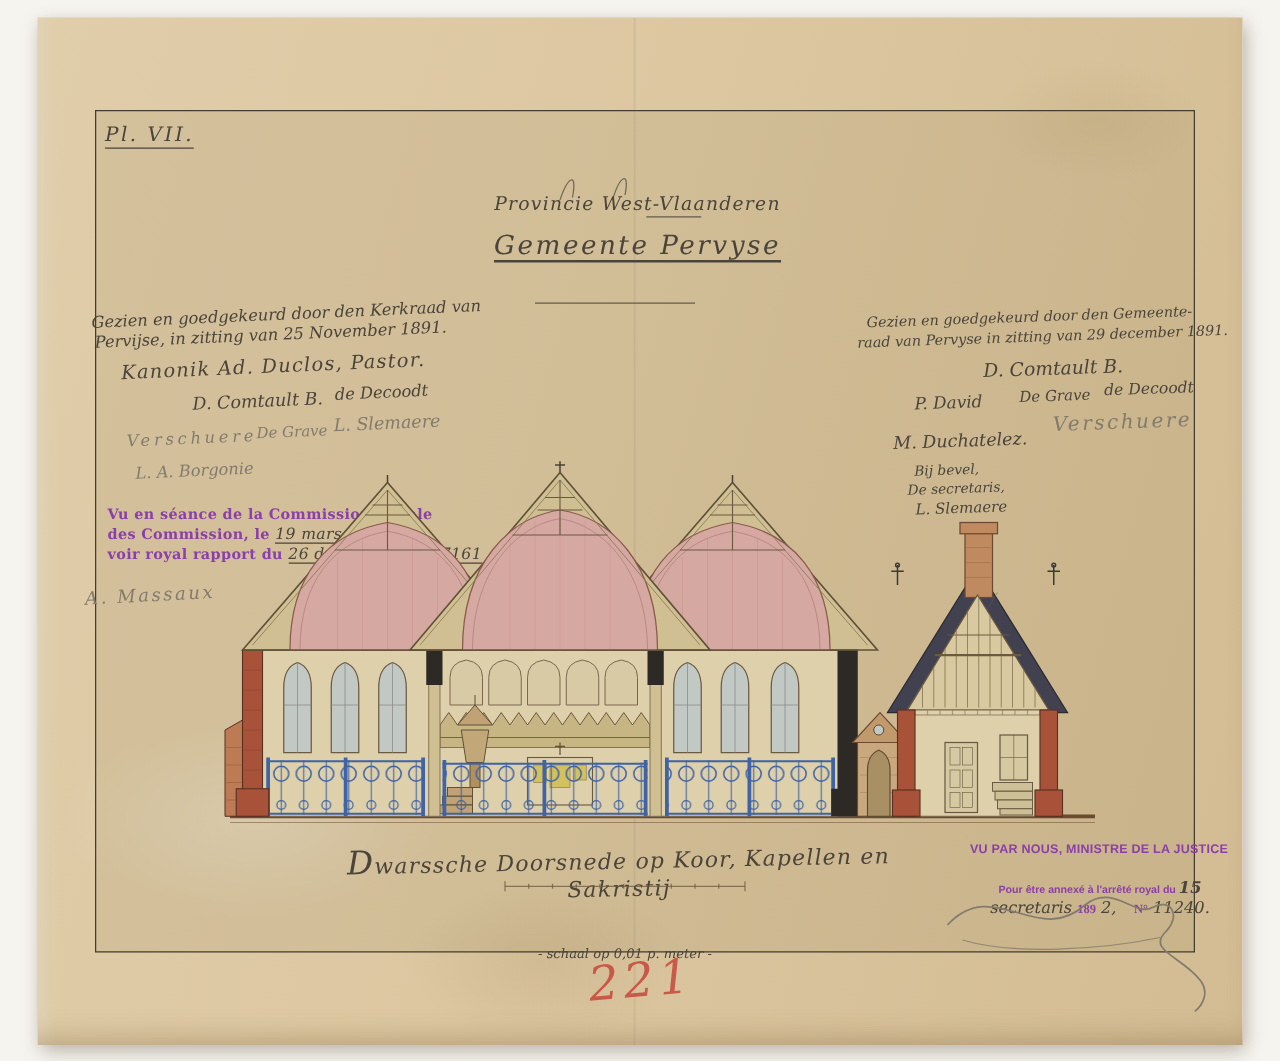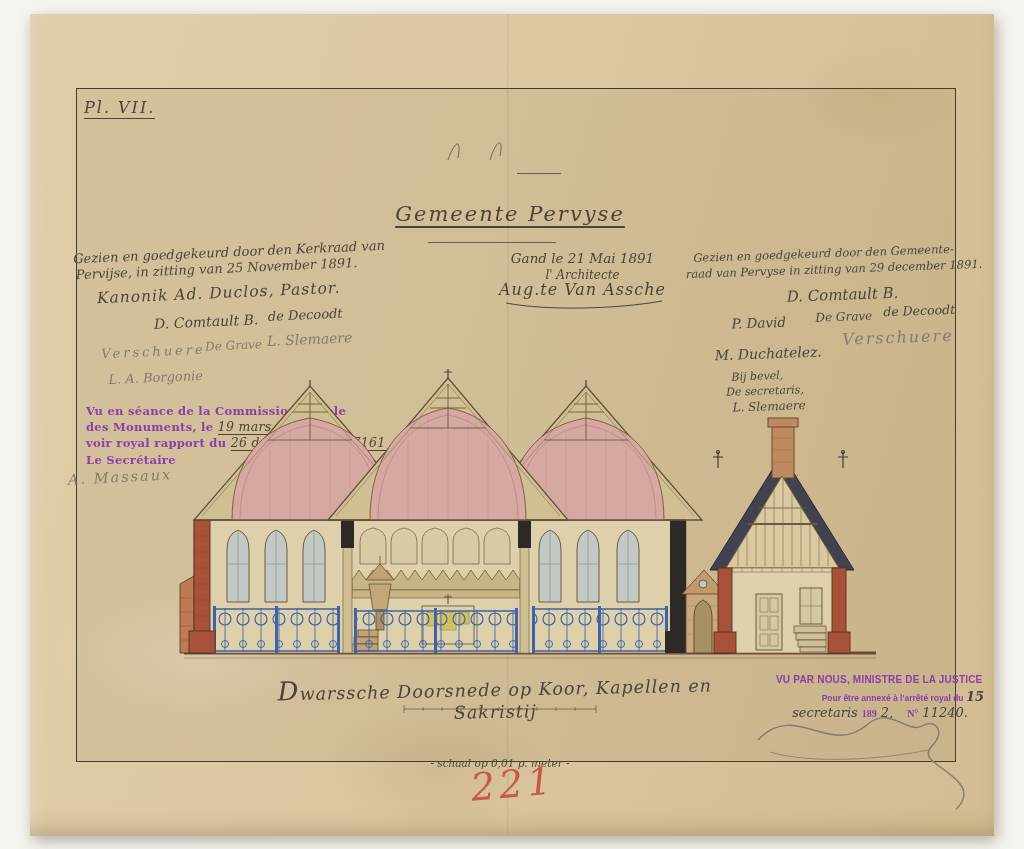--- a/index.html
+++ b/index.html
@@ -17,21 +17,21 @@
     border:1px solid var(--frame,#453c30);background:rgba(105,85,45,.09);z-index:0;}
   .crease{position:absolute;left:477px;top:0;width:3px;height:822px;z-index:1;
     background:linear-gradient(to right,rgba(80,60,30,.10),rgba(255,255,255,.06));}
   .abs{position:absolute;z-index:2;}
   .hand{font-family:"DejaVu Serif",serif;font-style:italic;color:var(--ink,#4a443a);}
   .pencil{color:var(--pencil,#837b6d);}
   .ctr{text-align:center;}
   .plate{font-size:16px;letter-spacing:2px;border-bottom:1px solid var(--ink,#4a443a);padding-bottom:1px;}
   .province{left:280px;top:140px;width:400px;font-size:15px;letter-spacing:1px;}
   .u-west{left:487px;top:159px;width:44px;height:1px;background:var(--ink,#4a443a);opacity:.8;}
-  .gemeente{left:310px;top:188px;width:340px;font-size:21px;letter-spacing:2px;
+  .gemeente{left:310px;top:170px;width:340px;font-size:21px;letter-spacing:2px;
     text-decoration:underline;text-underline-offset:5px;}
   .subtitle{left:170px;top:207px;width:560px;font-size:12.5px;}
   .u-sub{left:398px;top:228px;width:128px;height:1px;background:var(--ink,#4a443a);opacity:.8;}
   .block{line-height:1;}
   .kerkraad{left:46px;top:230px;width:380px;height:150px;transform:rotate(-2.5deg);}
   .kerkraad .l{position:absolute;white-space:nowrap;}
   .architect{left:445px;top:238px;width:215px;}
   .council{left:660px;top:234px;width:290px;height:170px;transform:rotate(-2deg);}
   .council .l{position:absolute;white-space:nowrap;}
   .commission{left:56px;top:390px;width:300px;}
@@ -39,21 +39,21 @@
     font-weight:600;letter-spacing:.3px;line-height:15px;white-space:nowrap;}
   .fill{font-style:italic;color:var(--ink,#4a443a);font-weight:400;font-size:12.5px;
     border-bottom:1px solid var(--ink,#4a443a);}
   .caption{left:235px;top:658px;width:460px;font-size:17.5px;letter-spacing:1px;transform:rotate(-1.2deg);}
   .caption::first-letter{font-size:26px;}
   .scaletext{left:380px;top:699px;width:180px;font-size:10.5px;margin-top:44px;}
   .justice{left:746px;top:660px;width:208px;}
   .j1{font-family:"Liberation Sans",sans-serif;font-weight:bold;color:var(--purple,#8b3fa8);
       font-size:10px;letter-spacing:.2px;text-align:left;white-space:nowrap;}
   .j2{font-family:"Liberation Sans",sans-serif;font-weight:bold;color:var(--purple,#8b3fa8);
-      font-size:8.5px;text-align:right;margin-top:4px;white-space:nowrap;}
+      font-size:8.5px;text-align:center;margin-top:18px;white-space:nowrap;}
   .j3{margin-top:1px;display:flex;align-items:baseline;gap:4px;justify-content:center;white-space:nowrap;}
   .jfill{font-style:italic;color:var(--ink,#4a443a);font-size:13px;font-family:"DejaVu Serif",serif;}
   .jlabel{font-family:Liberation Serif, serif;font-weight:bold;color:var(--purple,#8b3fa8);font-size:10px;}
   .pagenum{left:398px;top:748px;width:170px;font-size:38px;color:var(--red,#c6483c);
     font-style:italic;letter-spacing:4px;transform:rotate(-5deg);opacity:.85;}
   svg{overflow:visible;}
 </style>
 </head>
 <body>
 
@@ -61,72 +61,61 @@
   <div class="inner-frame"></div>
   <div class="crease"></div>
 
   <div class="abs hand plate" style="left:54px;top:84px;text-align:right;">Pl. VII.</div>
 
   <svg class="abs" style="left:400px;top:116px;" width="90" height="34">
     <path d="M18 30 C 24 12, 32 6, 28 28" style="stroke:var(--ink);fill:none;stroke-width:1" opacity=".7"></path>
     <path d="M60 30 C 66 10, 74 6, 70 26" style="stroke:var(--ink);fill:none;stroke-width:1" opacity=".7"></path>
   </svg>
 
+  <div class="abs hand ctr province">Provincie West-Vlaanderen</div>
   <div class="abs u-west"></div>
   <div class="abs hand ctr gemeente">Gemeente Pervyse</div>
   <div class="abs u-sub"></div>
 
   <div class="abs block kerkraad">
     <div class="l hand" style="left:0;top:0;font-size:13px;">Gezien en goedgekeurd door den Kerkraad van</div>
     <div class="l hand" style="left:2px;top:16px;font-size:13px;">Pervijse, in zitting van 25 November 1891.</div>
     <div class="l hand" style="left:22px;top:40px;font-size:15.5px;letter-spacing:1px;">Kanonik Ad. Duclos, Pastor.</div>
     <div class="l hand" style="left:78px;top:68px;font-size:14px;">D. Comtault B.</div>
     <div class="l hand" style="left:192px;top:66px;font-size:13px;">de Decoodt</div>
     <div class="l hand pencil" style="left:24px;top:96px;font-size:13px;letter-spacing:3px;">Verschuere</div>
     <div class="l hand pencil" style="left:128px;top:94px;font-size:12px;">De Grave</div>
     <div class="l hand pencil" style="left:190px;top:90px;font-size:14px;">L. Slemaere</div>
     <div class="l hand pencil" style="left:30px;top:122px;font-size:13px;">L. A. Borgonie</div>
   </div>
 
-  <div class="abs block ctr architect">
-    <div class="hand" style="font-size:13.5px;">Gand le 21 Mai 1891</div>
-    <div class="hand" style="font-size:12px;margin-top:3px;">l' Architecte</div>
-    <div class="hand" style="font-size:16px;margin-top:1px;letter-spacing:1px;">Aug.te Van Assche</div>
-    <svg width="170" height="12" style="margin-top:-2px;">
-      <path d="M8 4 C 50 12, 120 10, 164 2" style="stroke:var(--ink);fill:none;stroke-width:1"></path>
-    </svg>
-  </div>
 
   <div class="abs block council">
     <div class="l hand" style="left:6px;top:0;font-size:11.5px;">Gezien en goedgekeurd door den Gemeente-</div>
     <div class="l hand" style="left:-2px;top:16px;font-size:11.5px;">raad van Pervyse in zitting van 29 december 1891.</div>
     <div class="l hand" style="left:98px;top:40px;font-size:15px;">D. Comtault B.</div>
     <div class="l hand" style="left:42px;top:66px;font-size:13.5px;">P. David</div>
     <div class="l hand" style="left:126px;top:63px;font-size:12px;">De Grave</div>
     <div class="l hand" style="left:194px;top:60px;font-size:12.5px;">de Decoodt</div>
     <div class="l hand pencil" style="left:152px;top:84px;font-size:16px;letter-spacing:2px;">Verschuere</div>
     <div class="l hand" style="left:24px;top:96px;font-size:14px;">M. Duchatelez.</div>
     <div class="l hand" style="left:40px;top:120px;font-size:11px;">Bij bevel,</div>
     <div class="l hand" style="left:34px;top:135px;font-size:11px;">De secretaris,</div>
     <div class="l hand" style="left:40px;top:150px;font-size:12px;">L. Slemaere</div>
   </div>
 
   <div class="abs block commission">
     <div class="stampline">Vu en séance de la Commission Royale</div>
     <div class="stampline">
-      <span>des Monuments, le</span>
+      <span>des Commission, le</span>
       <span class="fill">19 mars 1892</span>
     </div>
     <div class="stampline">
       <span>voir royal rapport du</span>
       <span class="fill">26 de ce mois, N° 7161</span>
-    </div>
-    <div style="position:relative;height:16px;">
-      <span class="stampline" style="position:absolute;left:0;top:2px;">Le Secrétaire</span>
-      <span class="stampline" style="position:absolute;left:188px;top:2px;">Le Président,</span>
     </div>
     <div class="hand pencil" style="position:absolute;left:-18px;top:66px;font-size:14.5px;transform:rotate(-3deg);letter-spacing:2px;">A. Massaux</div>
     <svg style="position:absolute;left:156px;top:58px;" width="120" height="48">
       <path d="M4 26 C 18 4, 34 30, 48 12 C 58 0, 70 22, 84 14 C 94 8, 104 18, 112 12" style="stroke:var(--pencil);fill:none;stroke-width:1.2"></path>
       <path d="M30 32 C 55 42, 85 36, 108 24 C 98 40, 80 46, 66 44" style="stroke:var(--pencil);fill:none;stroke-width:1"></path>
     </svg>
   </div>
 
   <svg class="abs" style="left:150px;top:354px;" width="700" height="312" viewBox="0 0 700 312">
     <defs>

